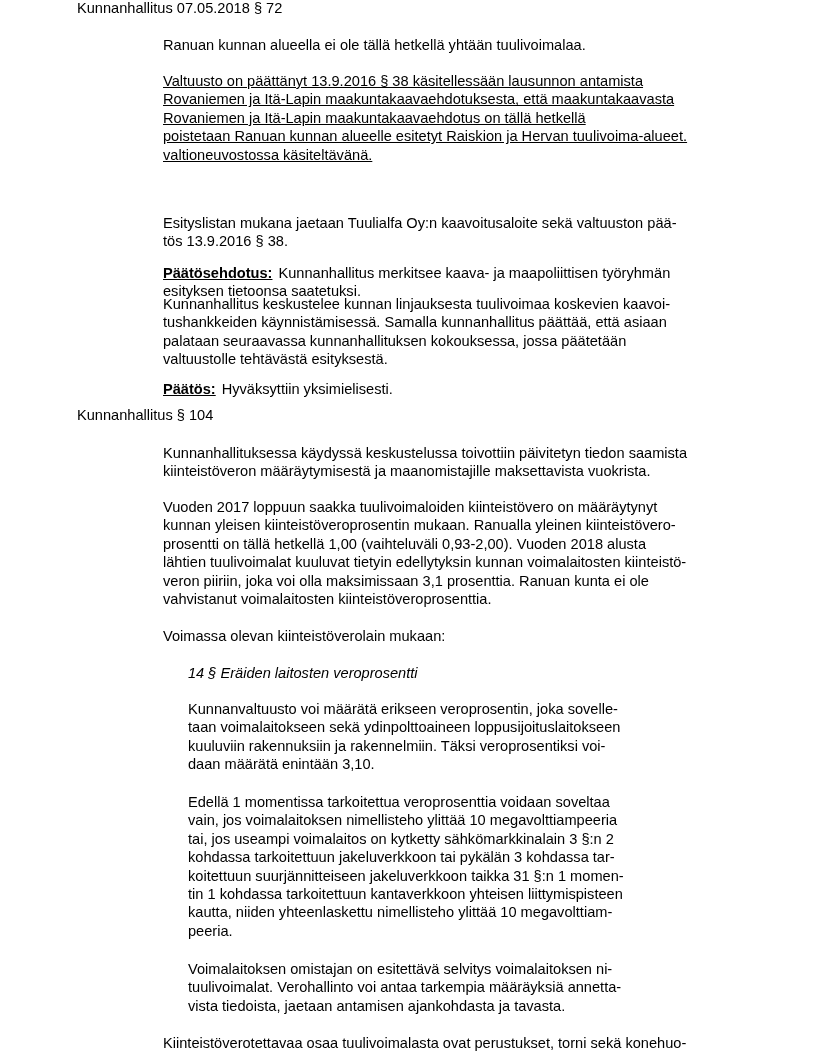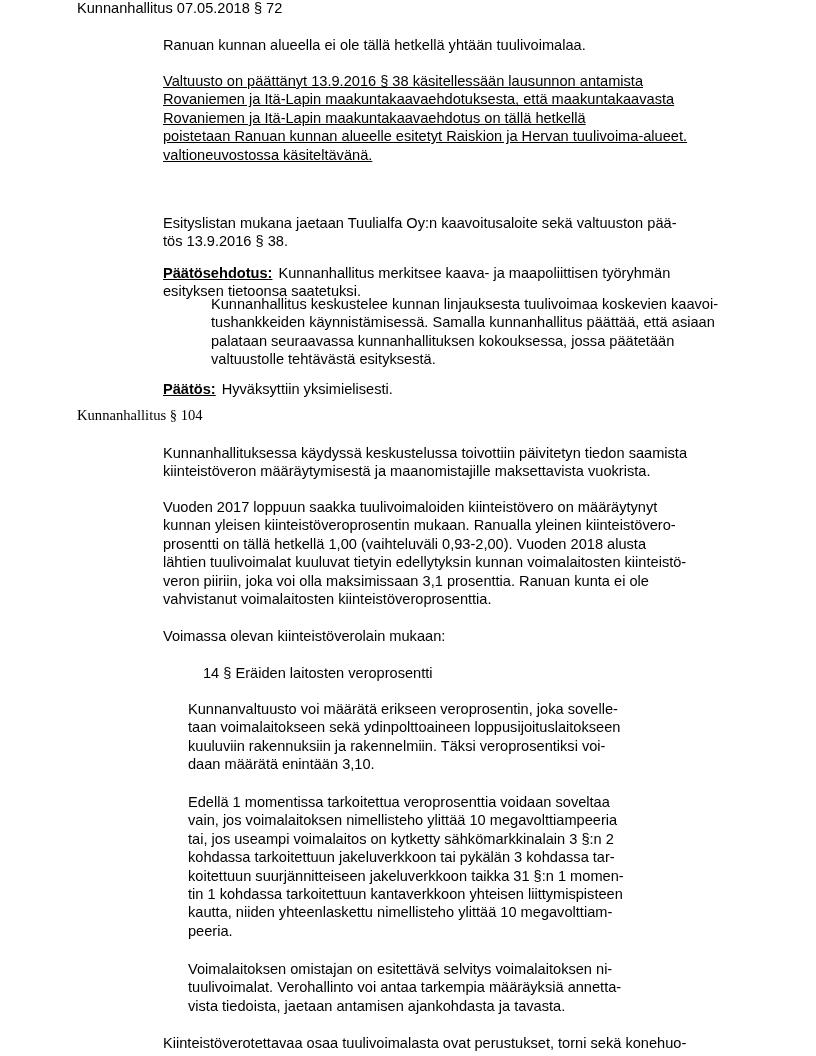--- a/index.html
+++ b/index.html
@@ -40,21 +40,21 @@
     .line {
       display: block;
       white-space: nowrap;
     }
     .label {
       font-weight: bold;
       text-decoration: underline;
       margin-right: 6px;
     }
     .italic {
-      margin-left: 15px;
+      font-style: italic;
     }
   </style>
 </head>
 <body>
 
 <div class="page">
 
   <div class="section-heading" style="top:-1px;">Kunnanhallitus 07.05.2018 § 72</div>
 
   <div class="para" style="top:36px;">
@@ -72,32 +72,32 @@
   <div class="para" style="top:179px;margin-top:35px;">
     <span class="line">Esityslistan mukana jaetaan Tuulialfa Oy:n kaavoitusaloite sekä valtuuston pää-</span>
     <span class="line">tös 13.9.2016 § 38.</span>
   </div>
 
   <div class="para" style="top:240px;margin-top:24px;">
     <span class="line"><span class="label">Päätösehdotus:</span><span>Kunnanhallitus merkitsee kaava- ja maapoliittisen työryhmän</span></span>
     <span class="line">esityksen tietoonsa saatetuksi.</span>
   </div>
 
-  <div class="para" style="top:295px;margin-left:48px;">
+  <div class="para" style="top:295px;">
     <span class="line">Kunnanhallitus keskustelee kunnan linjauksesta tuulivoimaa koskevien kaavoi-</span>
     <span class="line">tushankkeiden käynnistämisessä. Samalla kunnanhallitus päättää, että asiaan</span>
     <span class="line">palataan seuraavassa kunnanhallituksen kokouksessa, jossa päätetään</span>
     <span class="line">valtuustolle tehtävästä esityksestä.</span>
   </div>
 
   <div class="para" style="top:380px;">
     <span class="line"><span class="label">Päätös:</span><span>Hyväksyttiin yksimielisesti.</span></span>
   </div>
 
-  <div class="section-heading" style="top:406px;font-family:Liberation Serif, serif;">Kunnanhallitus § 104</div>
+  <div class="section-heading" style="top:406px;">Kunnanhallitus § 104</div>
 
   <div class="para" style="top:444px;">
     <span class="line">Kunnanhallituksessa käydyssä keskustelussa toivottiin päivitetyn tiedon saamista</span>
     <span class="line">kiinteistöveron määräytymisestä ja maanomistajille maksettavista vuokrista.</span>
   </div>
 
   <div class="para" style="top:498px;">
     <span class="line">Vuoden 2017 loppuun saakka tuulivoimaloiden kiinteistövero on määräytynyt</span>
     <span class="line">kunnan yleisen kiinteistöveroprosentin mukaan. Ranualla yleinen kiinteistövero-</span>
     <span class="line">prosentti on tällä hetkellä 1,00 (vaihteluväli 0,93-2,00). Vuoden 2018 alusta</span>

